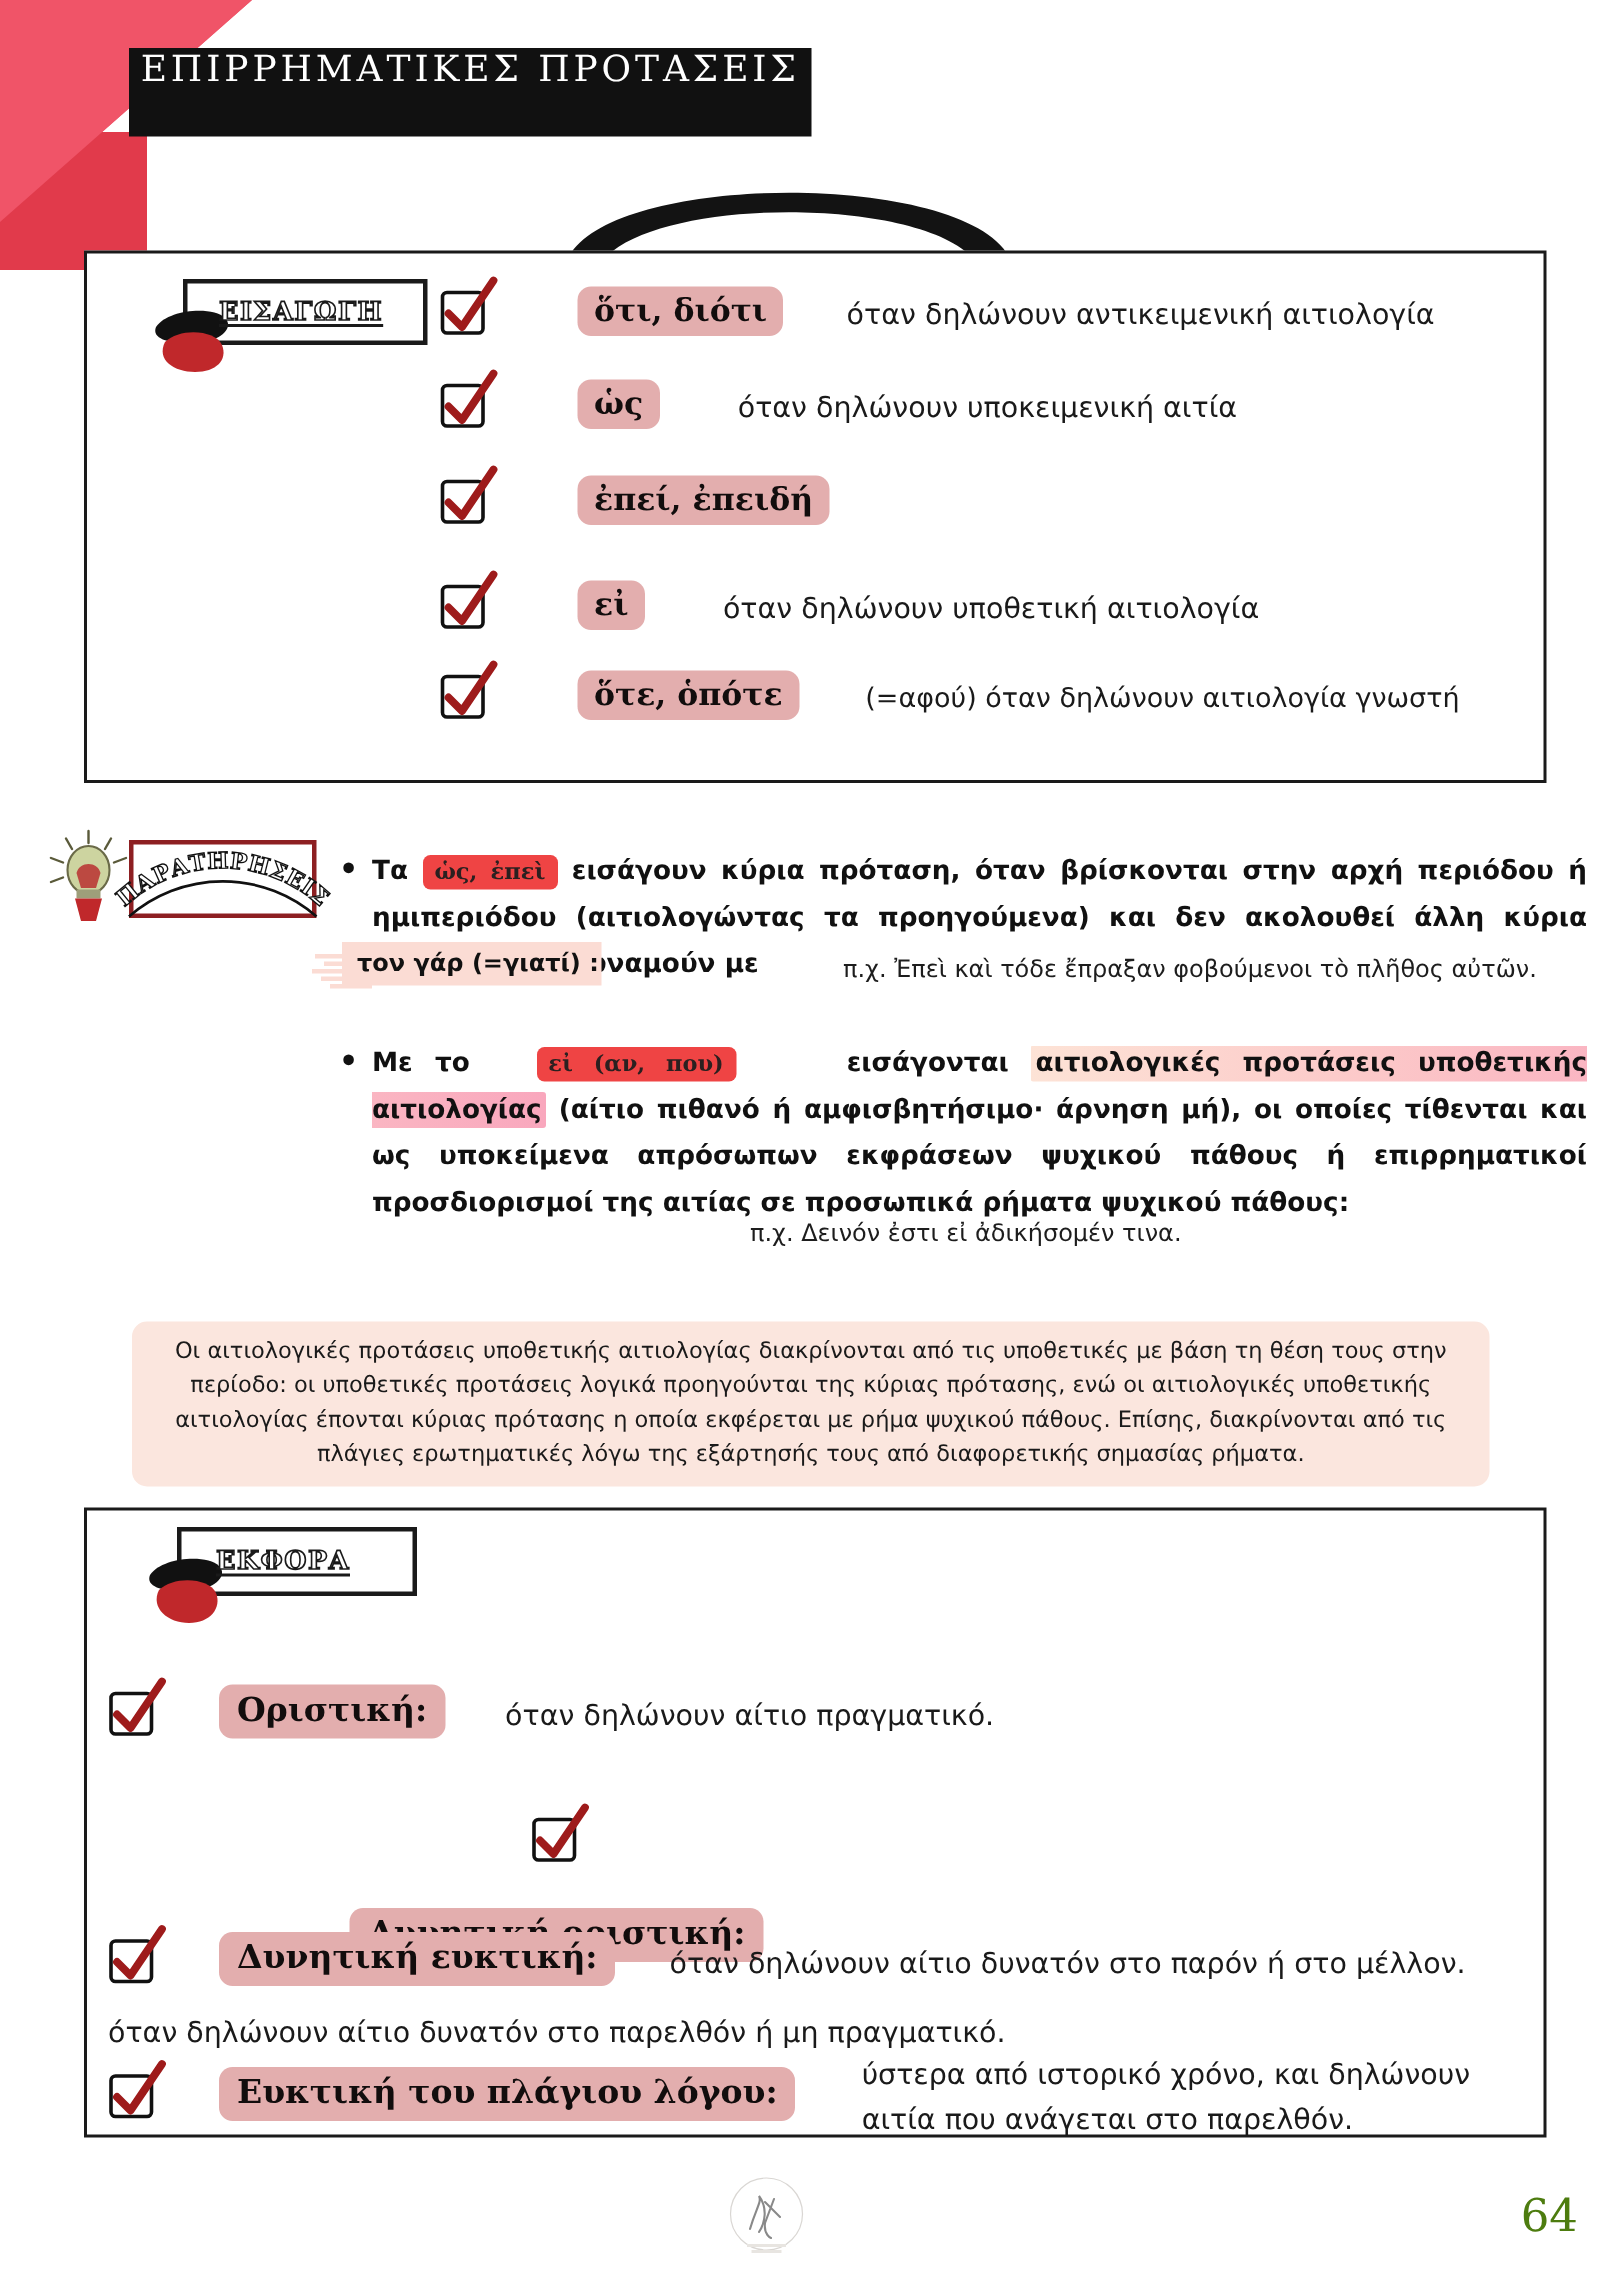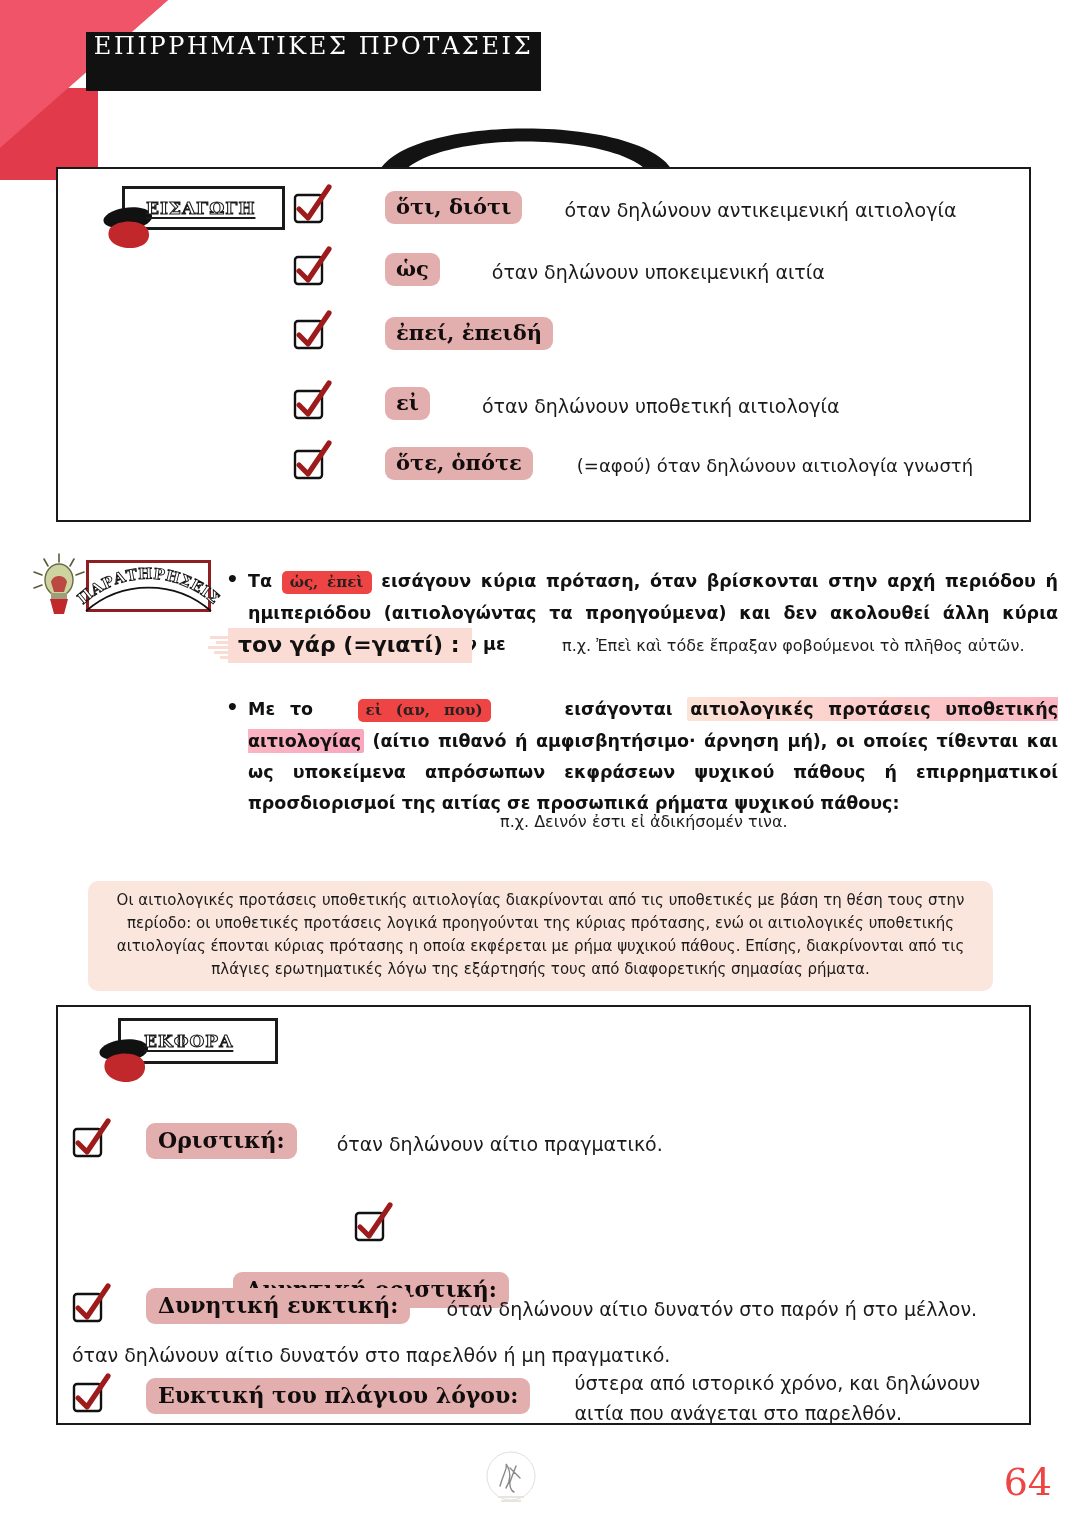--- a/index.html
+++ b/index.html
@@ -165,23 +165,23 @@
     color: #1d1d1d;
     white-space: nowrap;
   }
 
   #obs-bullet-1 { position: absolute; left: 0; top: 0; width: 810px; }
   #gar-line { position: absolute; left: 0; top: 62px; width: 810px; height: 40px; }
   #gar-brush { position: absolute; left: -14px; top: 5px; width: 42px; height: 30px; }
   #gar-chip {
     position: absolute; left: 6px; top: 0px;
     background: #fbdcd4;
-    padding: 4px 12px 6px 10px;
-    font-family: "DejaVu Sans", sans-serif;
-    font-weight: 700; font-size: 22px; color: #111111;
+    padding: 4px 2px 6px 10px;
+    font-family: "DejaVu Sans", sans-serif;
+    font-weight: 700; font-size: 16px; color: #111111;
     white-space: nowrap;
   }
   #gar-example { position: absolute; left: 340px; top: 8px; }
 
   #obs-bullet-2 { position: absolute; left: 0; top: 128px; width: 810px; }
   #psyxikou-example { position: absolute; left: 278px; top: 246px; }
 
   
   #pink-note {
     position: absolute;
@@ -207,22 +207,22 @@
   #e-dyn-eu    { top: 1252px; }
   #e-euk-plag  { top: 1328px; }
   #ekfora-rows .gap-sm { width: 10px; flex: none; }
   .gloss-2line { font-family: "DejaVu Sans", sans-serif; font-size: 19px; line-height: 30px; padding-top: 4px; white-space: normal; width: 430px; }
 
   
   #footer-logo { position: absolute; left: 480px; top: 1448px; width: 62px; height: 62px; opacity: 0.55; }
   #page-number {
     position: absolute; right: 28px; top: 1460px;
     font-family: "DejaVu Serif", serif;
-    font-size: 38px;
-    color: #ef4444;
+    font-size: 30px;
+    color: #4d7c0f;
   }
 </style>
 </head>
 <body>
 
 <svg id="corner-decoration" viewBox="0 0 200 180">
   <polygon points="0,0 168,0 0,148" fill="#f05468"></polygon>
   <polygon points="0,88 98,88 98,180 0,180" fill="#e13a4b"></polygon>
   <polygon points="0,0 168,0 0,148" fill="#f05468"></polygon>
 </svg>

